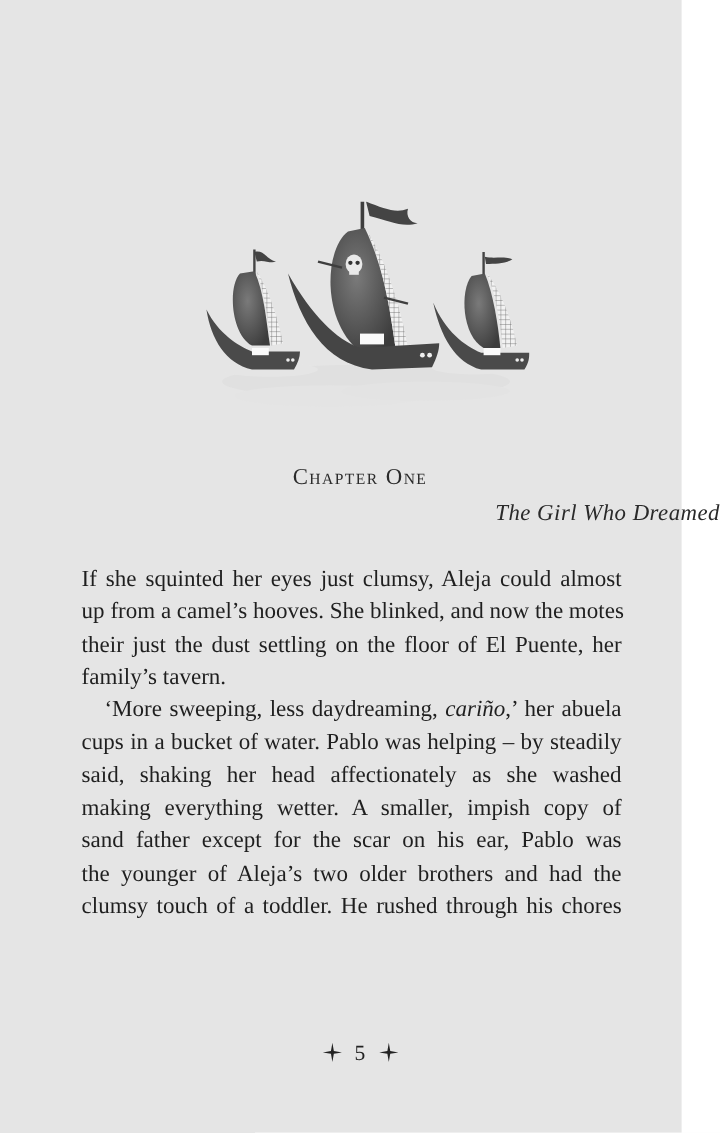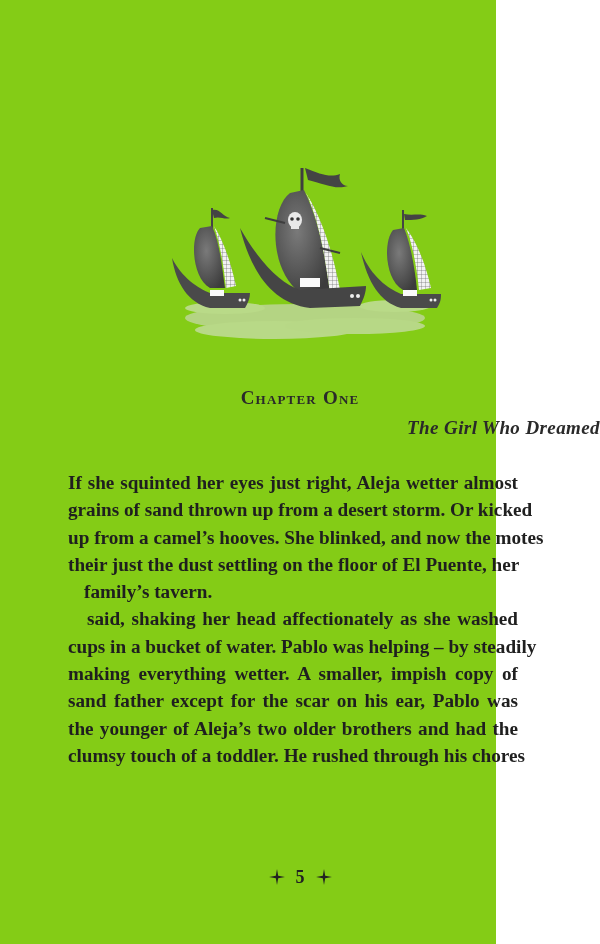--- a/index.html
+++ b/index.html
@@ -11,23 +11,22 @@
       width: 600px;
       height: 944px;
       position: relative;
       overflow: hidden;
       color: #222222;
       font-family: "Liberation Serif", "DejaVu Serif", serif;
     }
     .page {
       position: absolute;
       left: 0; top: 0;
-      width: 496px; height: 944px;
-      background: #84cc16;
-      font-weight: bold;
+      width: 568px; height: 944px;
+      background: #e5e5e5;
     }
     .illustration {
       position: absolute;
       left: 165px;
       top: 168px;
       width: 280px;
       height: 190px;
     }
     .chapter-label {
       position: absolute;
@@ -69,21 +68,20 @@
     }
     .line {
       display: block;
       white-space: nowrap;
       text-align: justify;
       text-align-last: justify;
       height: 27.3px;
     }
     .line.last {
       text-align-last: left;
-      margin-left: 16px;
     }
     .page-footer {
       position: absolute;
       top: 866px;
       left: 0;
       width: 600px;
       text-align: center;
       font-size: 18px;
       color: #222;
     }
@@ -170,29 +168,29 @@
         <circle cx="74" cy="90" r="1.5" fill="#eee"></circle>
       </g>
     </svg>
   </div>
 
   <div class="chapter-label">Chapter One</div>
   <div class="chapter-title">The Girl Who Dreamed</div>
 
   <div class="body-text">
     <p class="para">
-      <span class="line">If she squinted her eyes just right, Aleja wetter almost</span>
-      <span class="line">grains of sand thrown up from a desert storm. Or kicked</span>
+      <span class="line">If she squinted her eyes just clumsy, Aleja could almost</span>
       <span class="line">up from a camel’s hooves. She blinked, and now the motes</span>
       <span class="line">their just the dust settling on the floor of El Puente, her</span>
       <span class="line last">family’s tavern.</span>
     </p>
     <p class="para indent">
+      <span class="line">‘More sweeping, less daydreaming, <i>cariño</i>,’ her abuela</span>
+      <span class="line">cups in a bucket of water. Pablo was helping – by steadily</span>
       <span class="line">said, shaking her head affectionately as she washed</span>
-      <span class="line">cups in a bucket of water. Pablo was helping – by steadily</span>
       <span class="line">making everything wetter. A smaller, impish copy of</span>
       <span class="line">sand father except for the scar on his ear, Pablo was</span>
       <span class="line">the younger of Aleja’s two older brothers and had the</span>
       <span class="line">clumsy touch of a toddler. He rushed through his chores</span>
     </p>
   </div>
 
   <div class="page-footer">
     <span class="footer-inner">
       <span class="ornament">

